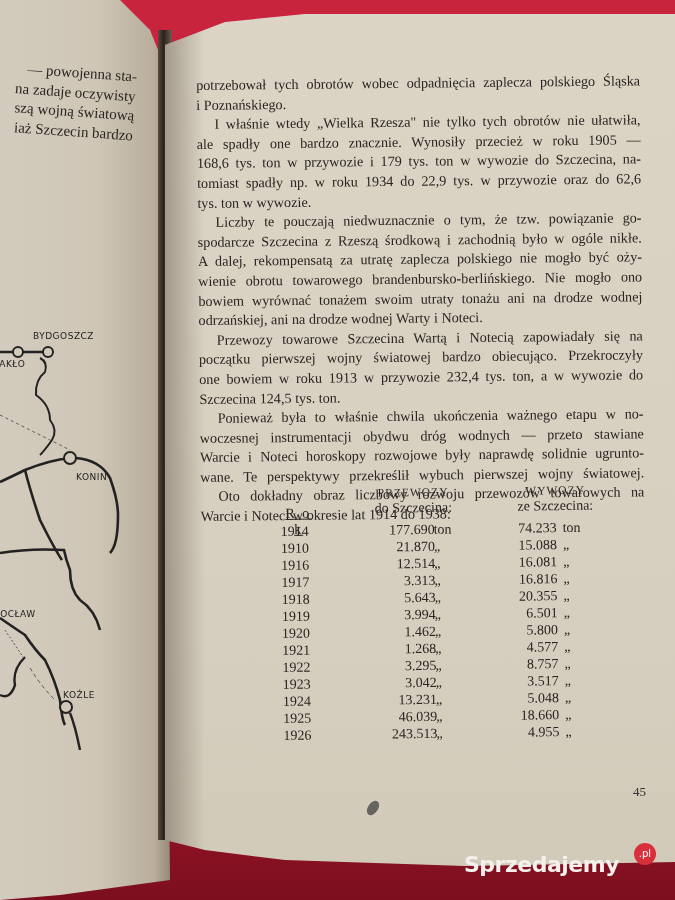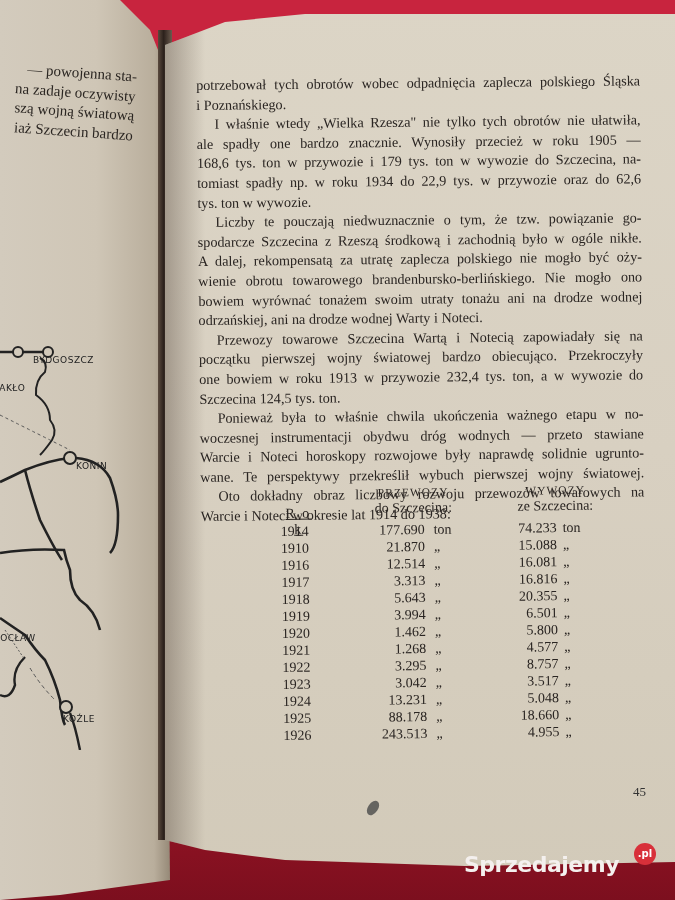--- a/index.html
+++ b/index.html
@@ -19,21 +19,21 @@
     border-radius:0 40px 0 0;
     clip-path: polygon(0 0, 120px 0, 150px 30px, 162px 60px, 170px 880px, 60px 895px, 0 900px);
   }
   .left-text {
     position:absolute; left:0; top:58px; width:160px;
     font-size:15px; line-height:19.5px; color:#2b2622;
     transform: rotate(4deg); transform-origin: 0 0;
   }
   .left-text div { white-space:nowrap; text-align:right; padding-right:22px; }
   .map { position:absolute; left:0; top:300px; width:170px; height:450px; }
-  .map-label { position:absolute; font-family:"DejaVu Sans", sans-serif; font-size:9px; color:#222; letter-spacing:0.5px;margin-top:24px; }
+  .map-label { position:absolute; font-family:"DejaVu Sans", sans-serif; font-size:9px; color:#222; letter-spacing:0.5px; }
 
   
   .spine {
     position:absolute; left:158px; top:30px; width:14px; height:810px;
     background:linear-gradient(90deg,#5a4a3e 0%,#2c211c 40%,#6b5b4e 100%);
   }
   
   .right-page {
     position:absolute; left:165px; top:0; width:510px; height:900px;
     background:linear-gradient(180deg,#dcd5c6 0%,#d8d0c1 50%,#d2cab9 100%);
@@ -53,35 +53,35 @@
 
   .table {
     position:absolute; left:278px; top:486px; width:360px;
     font-size:14px; color:#2a2522;
     transform: rotate(-0.8deg); transform-origin: 0 0;
   }
   .th { position:absolute; text-align:center; line-height:16px; }
   .th .cap { font-size:11.5px; letter-spacing:1px; }
   .row { position:absolute; left:0; width:360px; height:17px; }
   .yr { position:absolute; left:2px; }
-  .v1 { position:absolute; right:214px; text-align:right; }
+  .v1 { position:absolute; right:204px; text-align:right; }
   .u1 { position:absolute; left:155px; }
   .v2 { position:absolute; right:82px; }
   .u2 { position:absolute; left:284px; }
   .page-no { position:absolute; left:633px; top:744px; font-size:13px; color:#333;margin-top:40px; }
   .stain { position:absolute; left:368px; top:800px; width:10px; height:16px; background:#4a4a4a; border-radius:50%; transform:rotate(35deg); opacity:0.8; }
 
   .watermark {
     position:absolute; left:464px; top:852px;
     font-family:"DejaVu Sans", sans-serif; font-weight:bold; font-size:22px;
     color:#f4f0ee; letter-spacing:-0.5px;
   }
   .wm-badge {
     position:absolute; left:634px; top:843px; width:22px; height:22px; border-radius:50%;
-    background:#d8303a; color:#fff; font-family:"DejaVu Sans", sans-serif; font-weight:bold;
+    background:#d8303a; color:#fff; font-family:"DejaVu Sans", sans-serif; font-weight:normal;
     font-size:10px; line-height:22px; text-align:center;
   }
 </style>
 </head>
 <body>
 
 <div class="bg-bottom"></div>
 
 <div class="left-page">
   <div class="left-text">
@@ -111,21 +111,21 @@
 
     <path d="M0 318 Q10 325 25 335 Q35 350 45 360 Q55 380 60 400 Q62 420 65 425" stroke="#222" stroke-width="2.6" fill="none"></path>
     <path d="M0 395 Q10 400 15 385 Q12 370 25 357" stroke="#222" stroke-width="2.4" fill="none"></path>
     <path d="M5 330 Q15 345 25 360" stroke="#555" stroke-width="1" stroke-dasharray="2 2" fill="none"></path>
     <path d="M30 368 Q40 385 55 400" stroke="#555" stroke-width="1" stroke-dasharray="4 3" fill="none"></path>
     <circle cx="66" cy="407" r="6" fill="#d0c8b8" stroke="#222" stroke-width="2"></circle>
     <path d="M70 413 Q75 425 80 450" stroke="#222" stroke-width="2.4" fill="none"></path>
   </svg>
   <span class="map-label" style="left:33px;top:331px;">BYDGOSZCZ</span>
   <span class="map-label" style="left:-8px;top:359px;">NAKŁO</span>
-  <span class="map-label" style="left:76px;top:437px;text-align:center;">KONIN</span>
+  <span class="map-label" style="left:76px;top:472px;text-align:center;">KONIN</span>
   <span class="map-label" style="left:-16px;top:609px;">WROCŁAW</span>
   <span class="map-label" style="left:63px;top:690px;">KOŹLE</span>
 </div>
 
 <div class="spine"></div>
 
 <div class="right-page"></div>
 
 <div class="text-block">
 
@@ -243,21 +243,21 @@
       </div>
       <div class="row" style="top: 208px;">
         <span class="yr">1924</span>
         <span class="v1">13.231</span>
         <span class="u1">„</span>
         <span class="v2">5.048</span>
         <span class="u2">„</span>
       </div>
       <div class="row" style="top: 225px;">
         <span class="yr">1925</span>
-        <span class="v1">88.178</span>
+        <span class="v1">46.039</span>
         <span class="u1">„</span>
         <span class="v2">18.660</span>
         <span class="u2">„</span>
       </div>
       <div class="row" style="top: 242px;">
         <span class="yr">1926</span>
         <span class="v1">243.513</span>
         <span class="u1">„</span>
         <span class="v2">4.955</span>
         <span class="u2">„</span>

